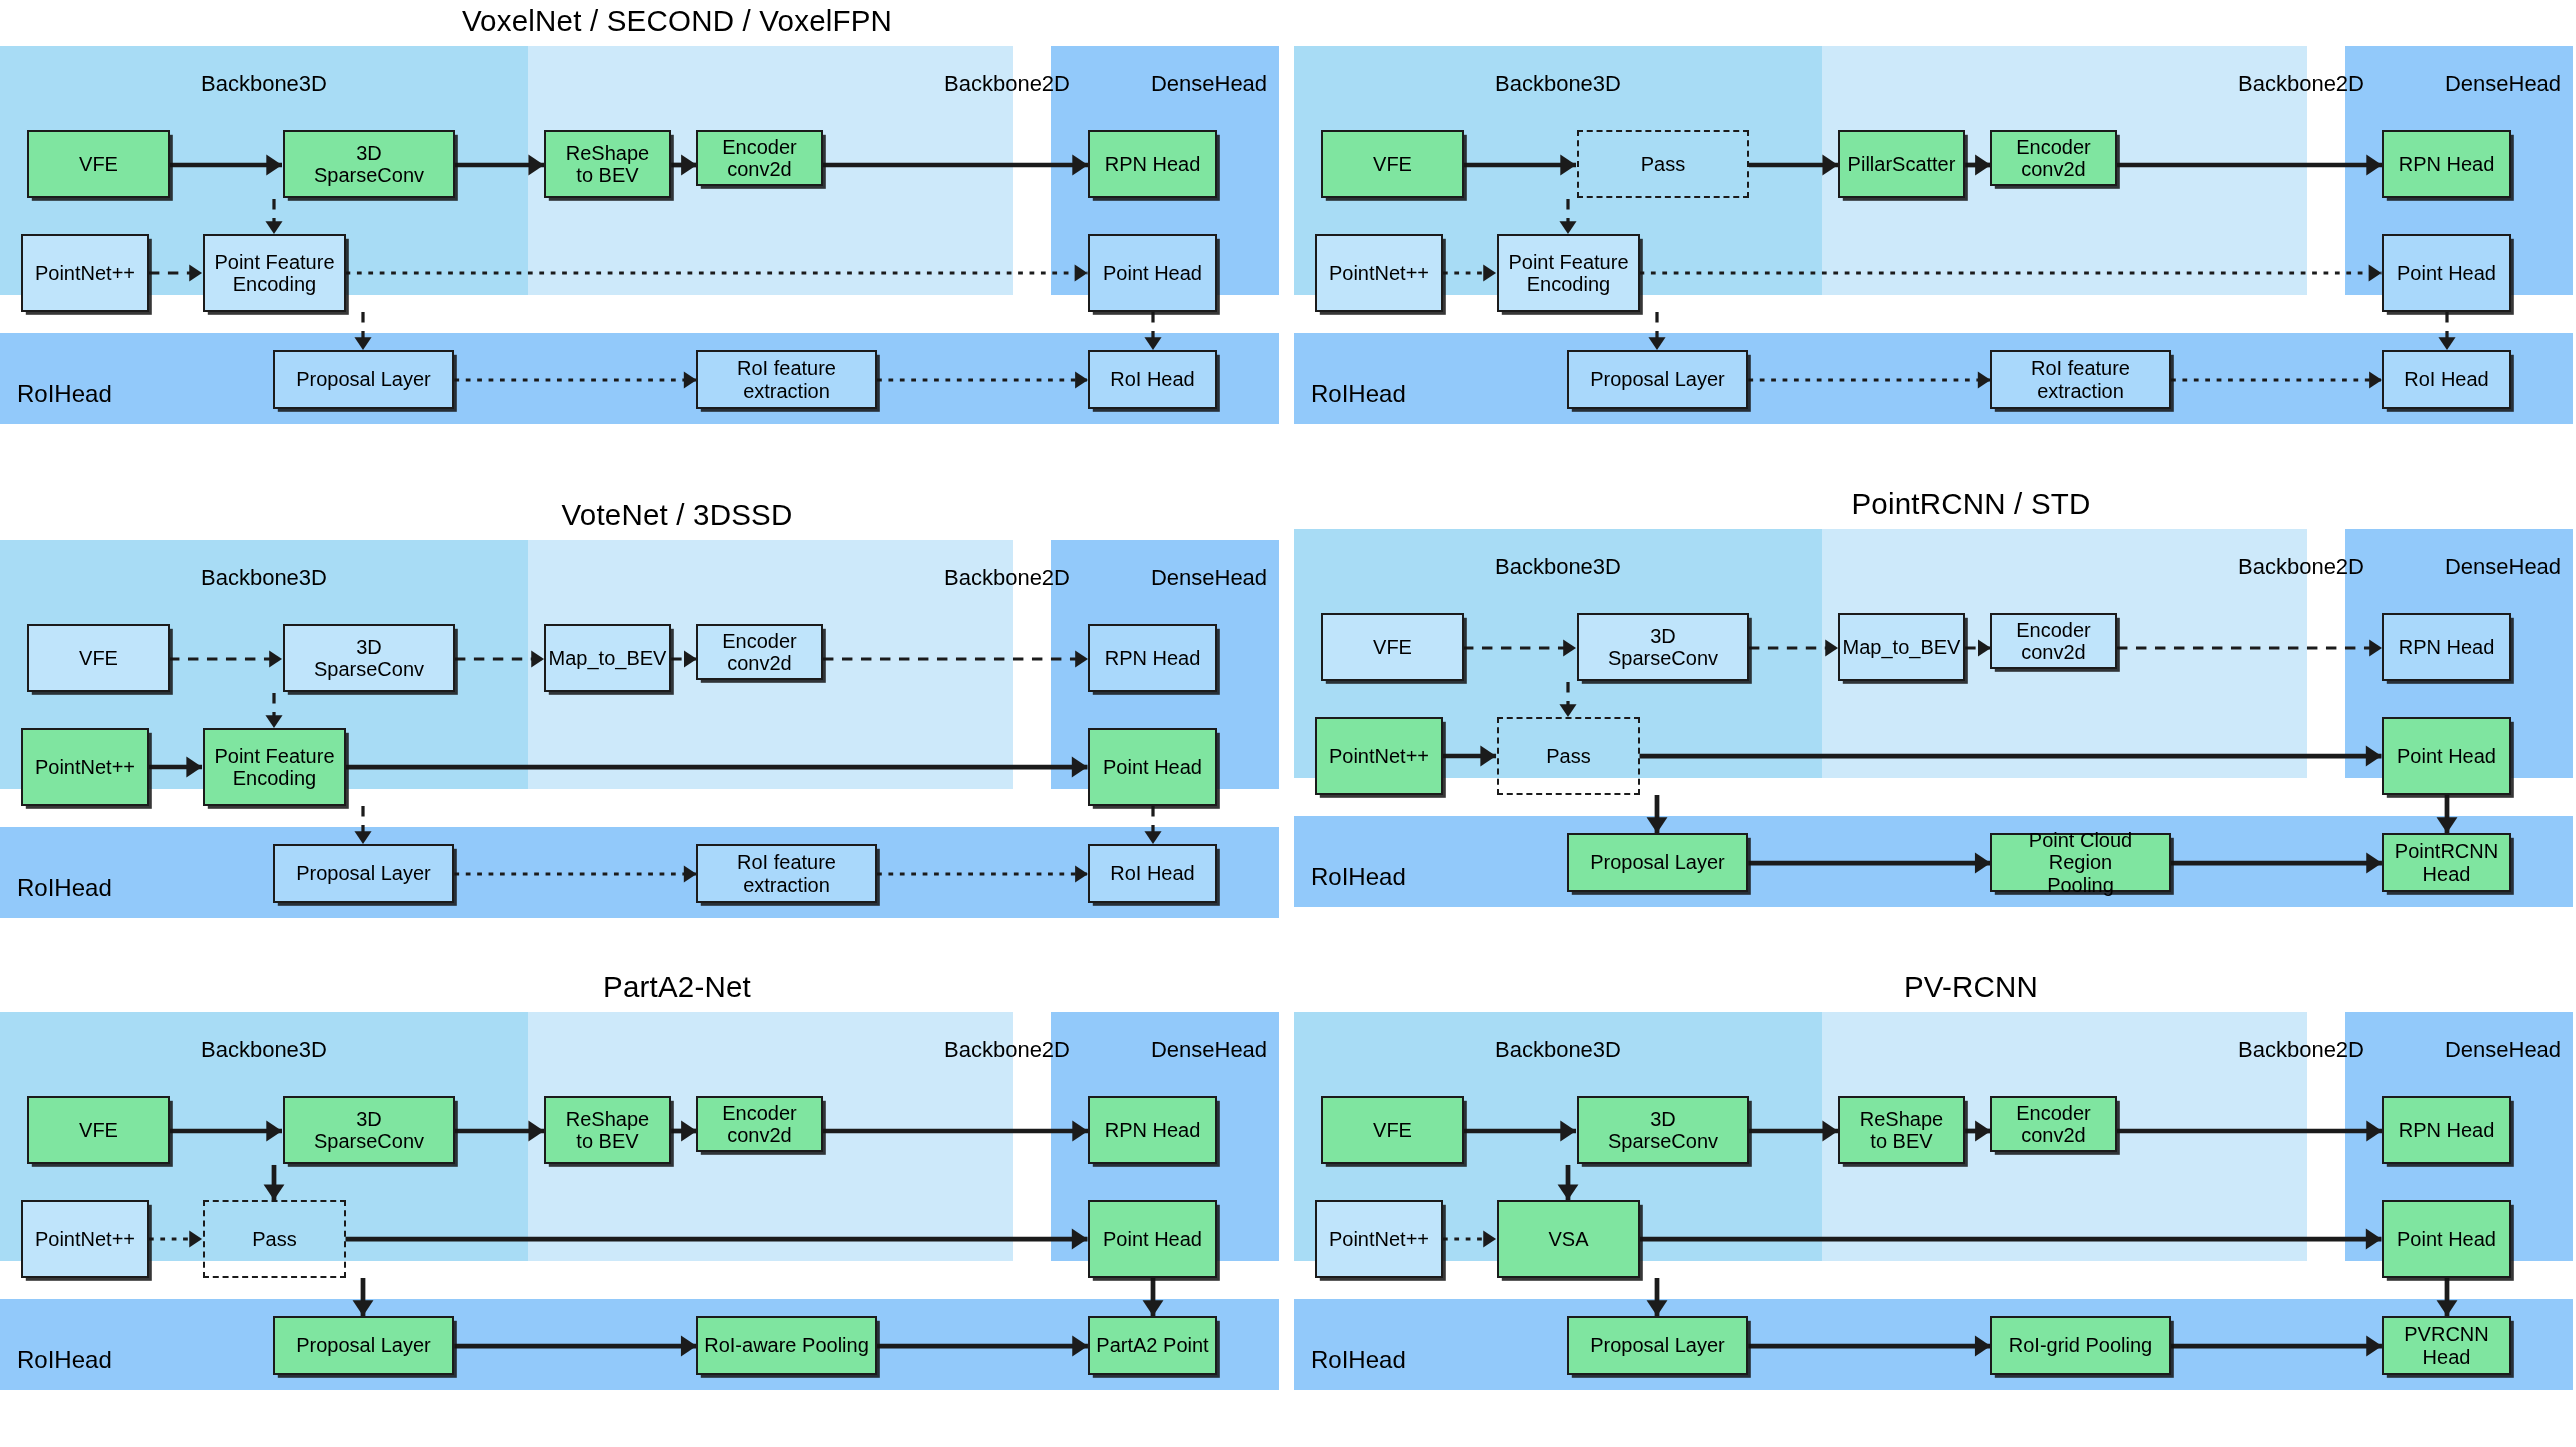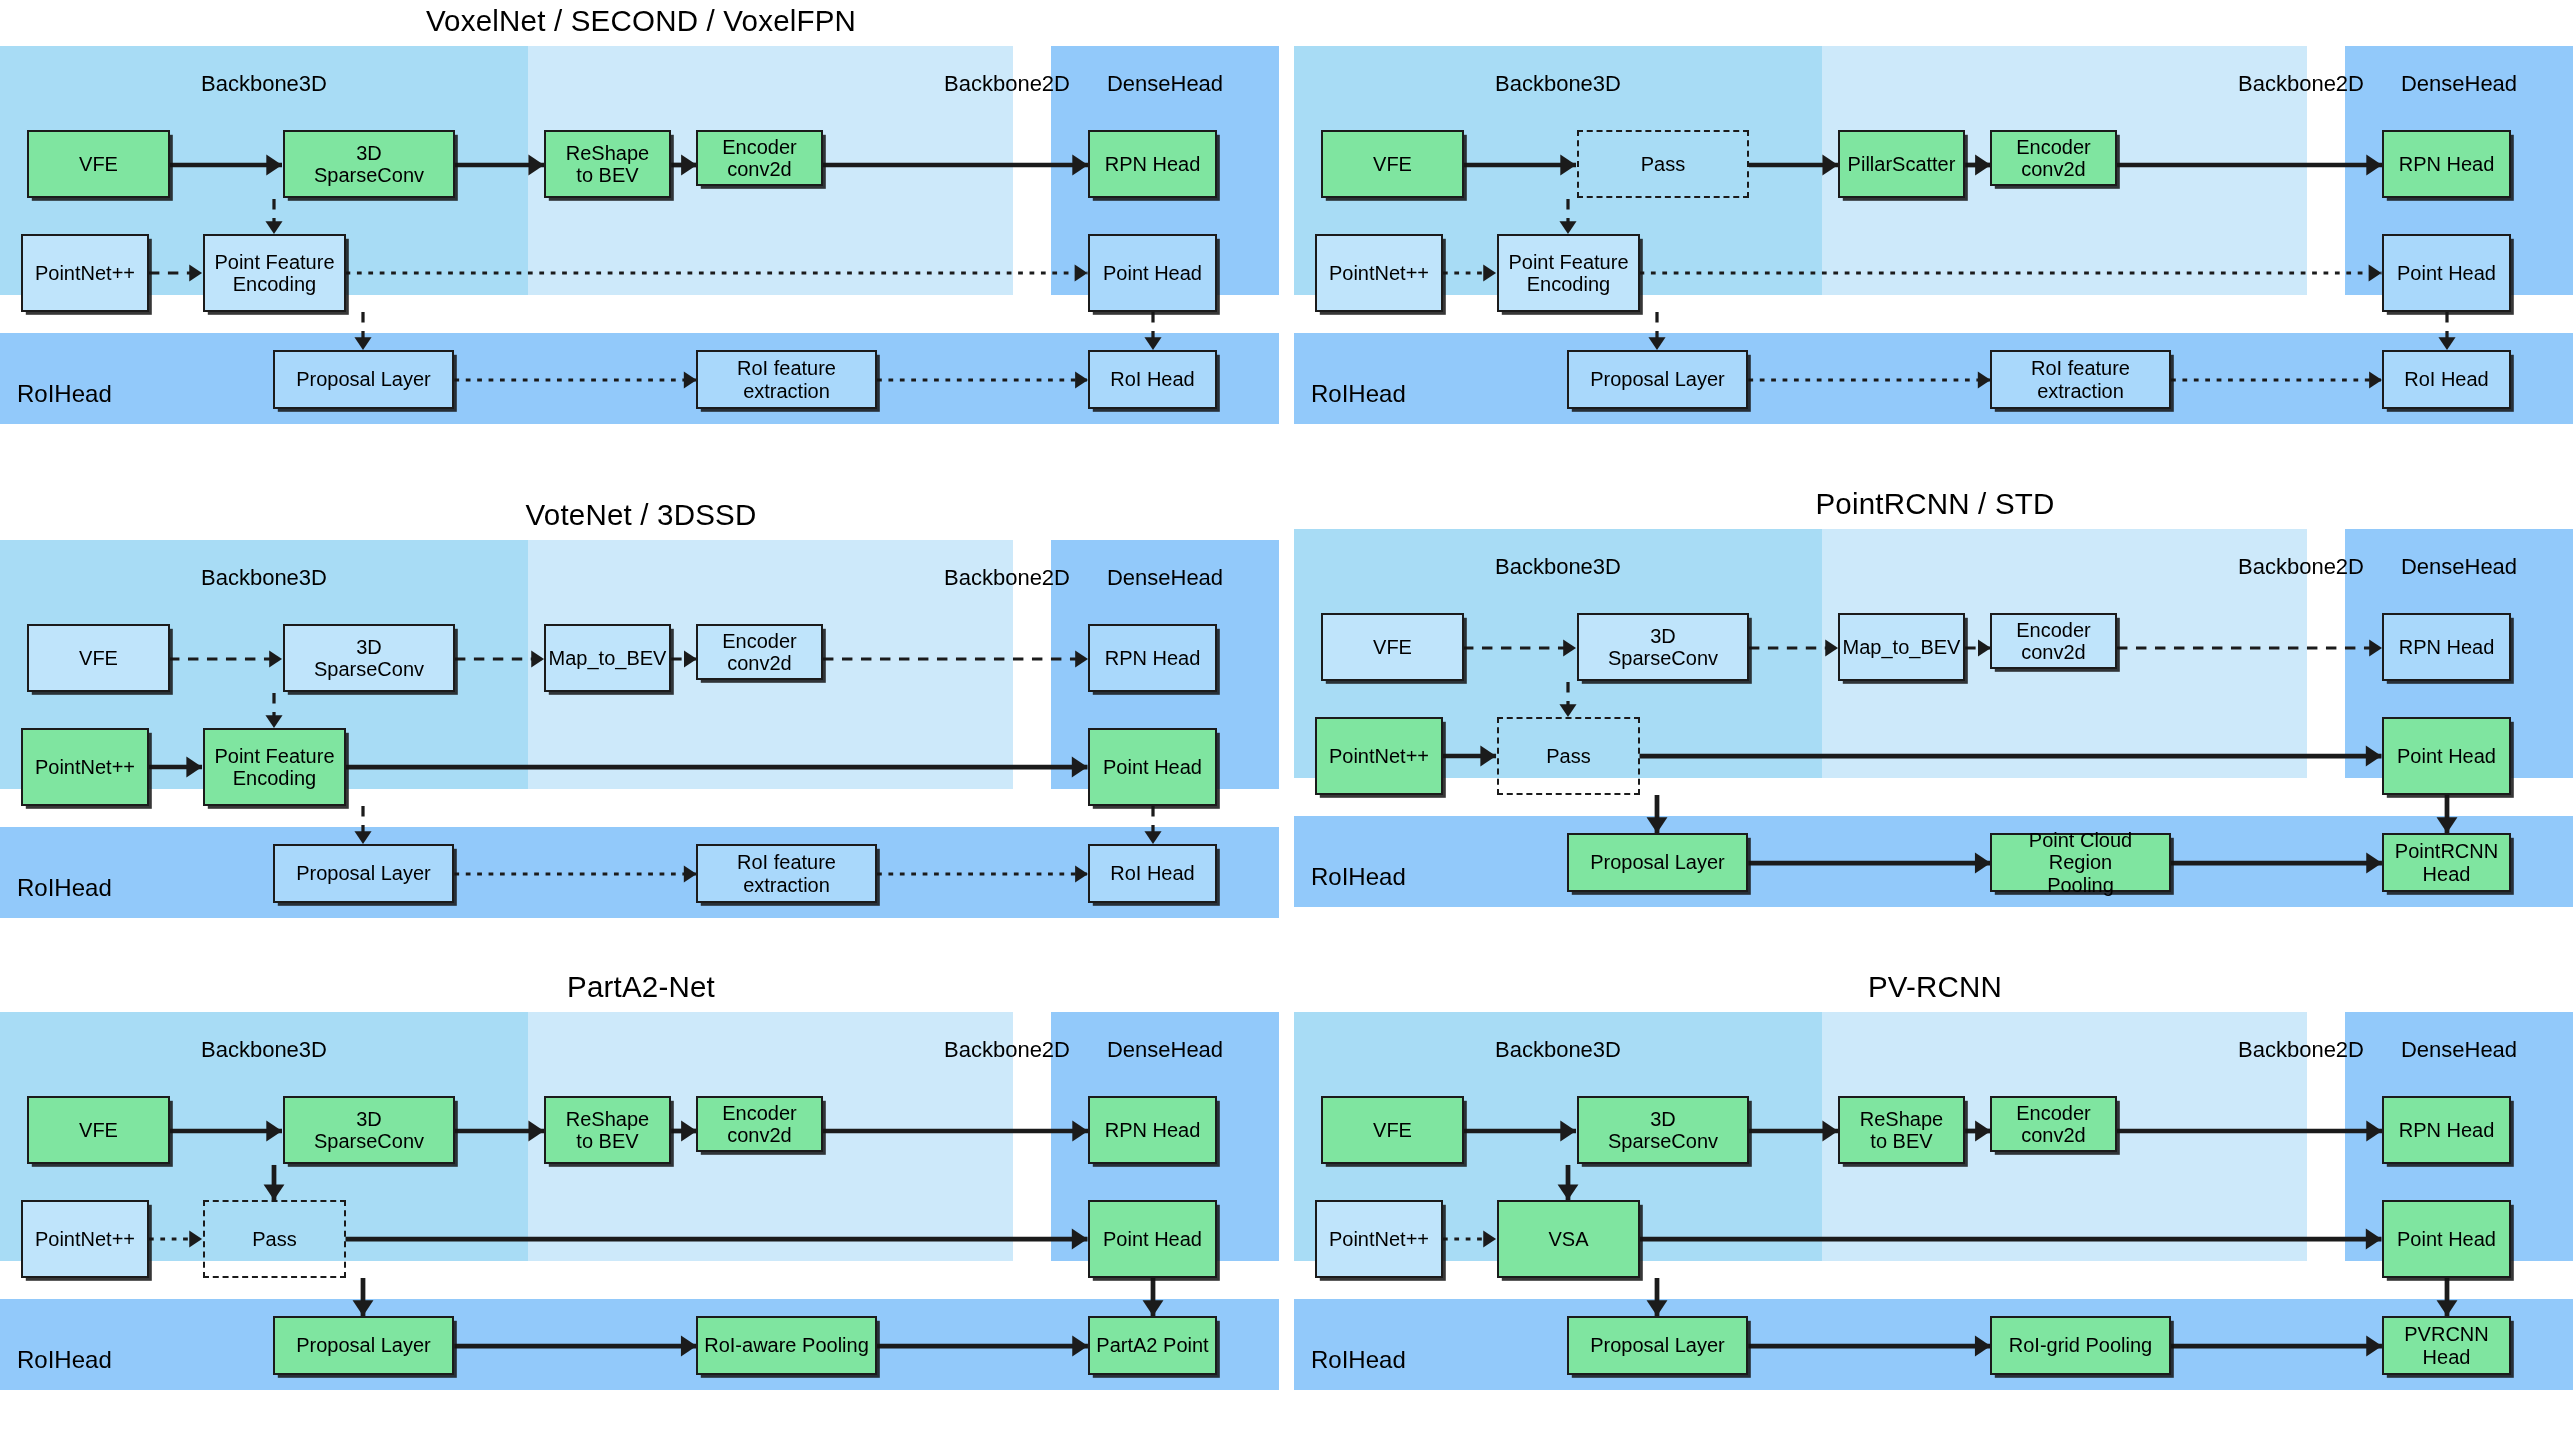--- a/index.html
+++ b/index.html
@@ -12,34 +12,34 @@
   .panel.p0{left:0px;   top:0px;}
   .panel.p1{left:1294px;top:0px;}
   .panel.p2{left:0px;   top:494px;}
   .panel.p3{left:1294px;top:483px;}
   .panel.p4{left:0px;   top:966px;}
   .panel.p5{left:1294px;top:966px;}
 
   .panel-title{
     position:absolute;left:0;top:0;width:1282px;height:42px;
     display:flex;align-items:center;justify-content:center;
-    font-size:29.5px;font-weight:400;letter-spacing:0.2px;white-space:nowrap;
+    font-size:29.5px;font-weight:400;letter-spacing:0.2px;white-space:nowrap;padding-left:36px;
   }
 
   
   .region{position:absolute;}
   .r-b3d{left:0px;   top:46px; width:528px; height:249px; background:#a8dcf5;}
   .r-b2d{left:528px; top:46px; width:485px; height:249px; background:#cde9fa;}
   .r-dh {left:1051px;top:46px; width:228px; height:249px; background:#92c9fa;}
   .r-roi{left:0px;   top:333px;width:1279px;height:91px; background:#92c9fa;}
 
   .region-label{position:absolute;font-size:22px;white-space:nowrap;margin-top:16px;}
   .lbl-b3d{left:0px;   top:55px; width:528px; text-align:center;}
   .lbl-b2d{left:528px; top:55px; width:542px; text-align:right;}
-  .lbl-dh {left:1051px;top:55px; width:228px; text-align:center;}
+  .lbl-dh {left:1051px;top:55px; width:228px; text-align:center;padding-left:44px;}
   .lbl-roi{left:17px;  top:364px;font-size:24px;}
 
   
   .node{
     position:absolute;box-sizing:border-box;
     border:2.9px solid #1b1b1b;
     display:flex;align-items:center;justify-content:center;text-align:center;
     font-size:20px;line-height:1.12;padding:1.9px 2.9px;
     box-shadow:3.8px 3.8px 0 -1px rgba(20,20,20,.85);
     white-space:pre-line;

